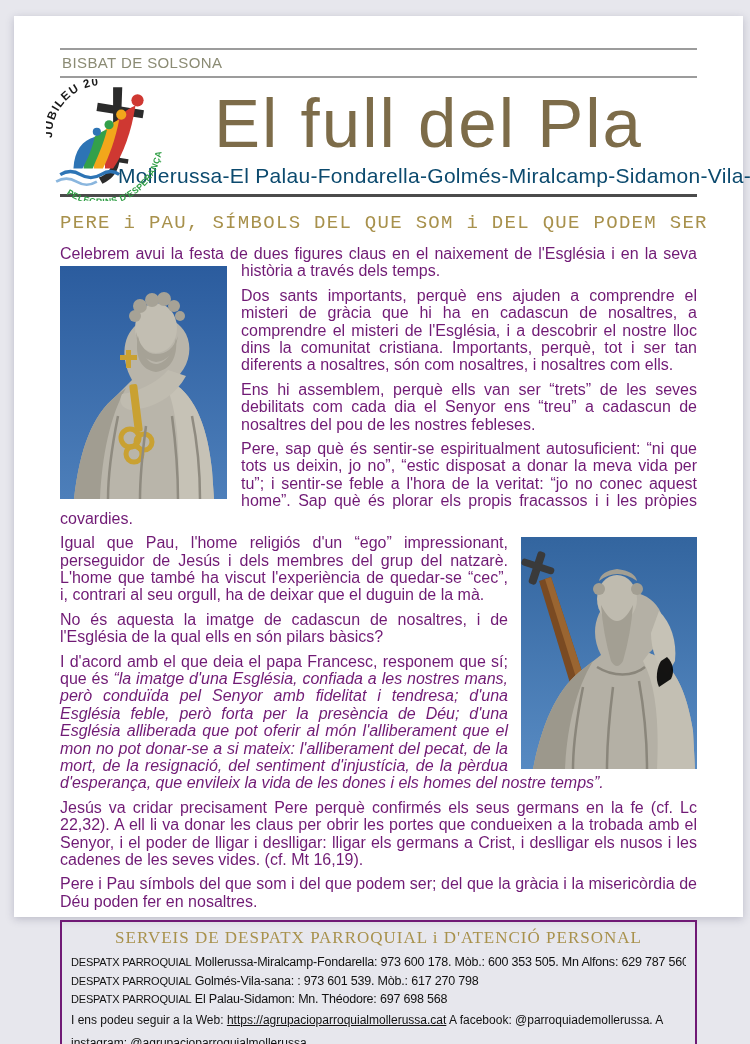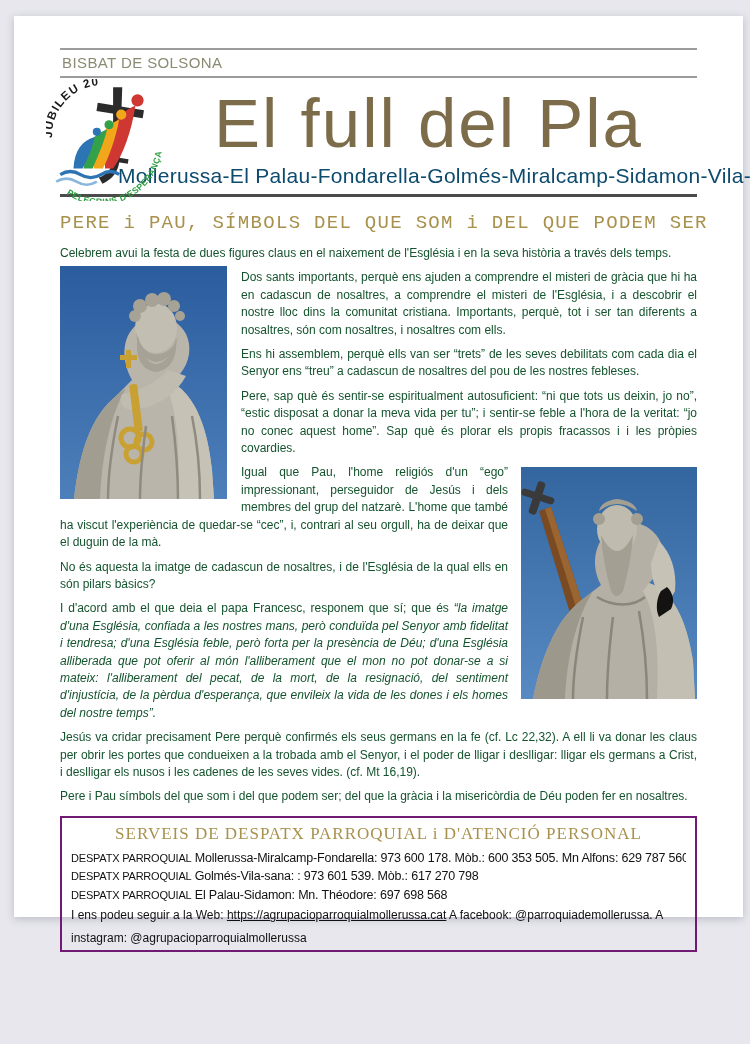--- a/index.html
+++ b/index.html
@@ -49,22 +49,22 @@
     text-align:left;
     font-family:Liberation Mono, monospace;
     color:#a8914c;
     font-size:19px;letter-spacing:1.3px;
     margin:15px 0 11px 0;
     white-space:nowrap;
   }
   .body-text p{
     margin:0 0 7px 0;
     text-align:justify;
-    font-size:12px;line-height:17.4px;
-    color:#14532d;
+    font-size:16px;line-height:17.4px;
+    color:#701a75;
   }
   .float-peter{
     float:left;width:167px;height:233px;
     margin:4px 14px 4px 0;
     display:block;
   }
   .float-paul{
     float:right;width:176px;height:232px;
     margin:3px 0 4px 13px;
     display:block;

